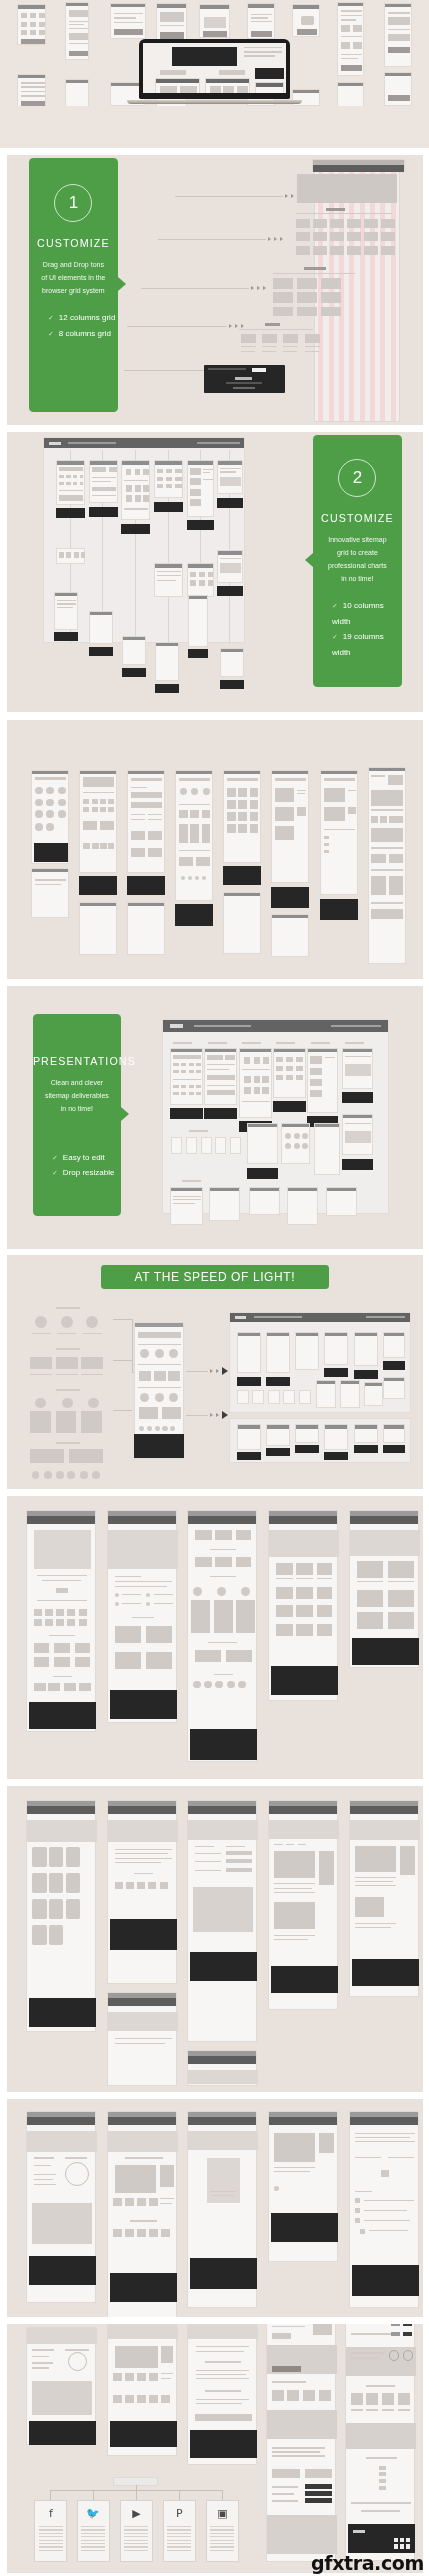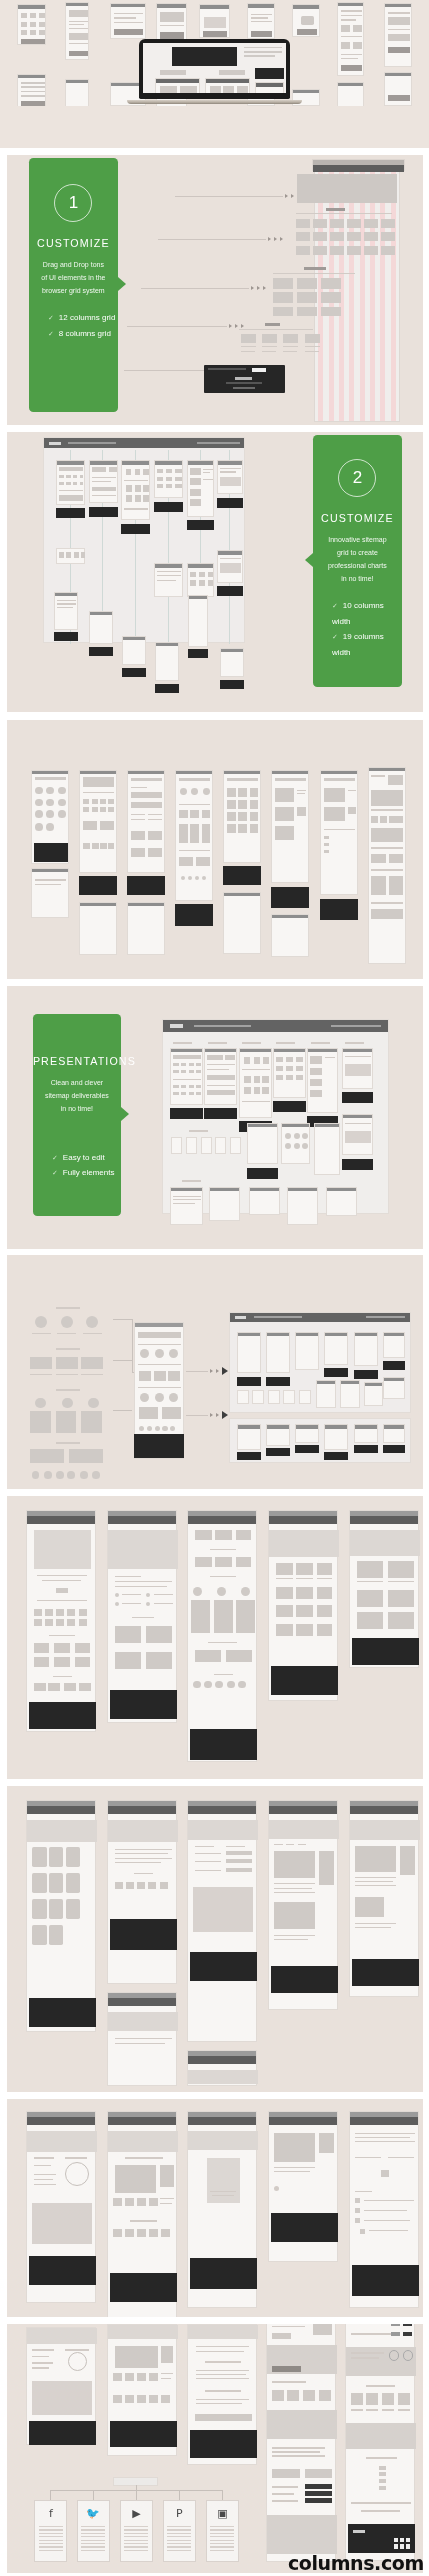--- a/index.html
+++ b/index.html
@@ -775,21 +775,21 @@
   </div>
 </div>
 
 <div class="panel" style="top:986px;height:263px;">
   <div class="green-card" style="left:26px;top:27.5px;width:88px;height:202px;padding-top:41px;">
     <div class="notch"></div>
     <div class="gc-title" style="margin-top:0;">PRESENTATIONS</div>
     <div class="gc-desc">Clean and clever sitemap deliverables in no time!</div>
     <ul class="gc-list" style="margin-top:34px;">
       <li><span class="chk">✓</span><span>Easy to edit</span></li>
-      <li><span class="chk">✓</span><span>Fully elements</span></li>
+      <li><span class="chk">✓</span><span>Drop resizable</span></li>
     </ul>
   </div>
 
   <div class="board" style="left:155px;top:33px;width:227px;height:195px;background:#f0eeec;">
     <div class="board-top" style="height:12px;">
       <div class="blk" style="left:6.9px;top:4.3px;width:13.7px;height:3.4px;background:#dadada;"></div>
       <div class="blk" style="left:31px;top:5.2px;width:57px;height:1.7px;background:#a2a2a2;"></div>
       <div class="blk" style="left:168px;top:5.2px;width:50px;height:1.7px;background:#a2a2a2;"></div>
     </div>
 
@@ -927,20 +927,21 @@
     <div class="card" style="left:124px;top:167px;width:31px;height:38px;">
         <div class="tb"></div>
       </div>
     <div class="card" style="left:163px;top:167px;width:31px;height:29px;">
         <div class="tb"></div>
       </div>
   </div>
 </div>
 
 <div class="panel" style="top:1255px;height:234px;">
+  <div class="ribbon" style="left:94px;top:10.3px;width:228px;height:24px;font-size:12px;">AT THE SPEED OF LIGHT!</div>
 
   <div style="position:absolute;left:21.5px;top:52px;width:82px;">
     <div class="ln" style="left:27.5px;top:0;width:24px;height:1.7px;"></div>
     <div class="blk" style="left:6.9px;top:8.6px;width:12px;height:12px;border-radius:50%;"></div>
     <div class="blk" style="left:33px;top:8.6px;width:12px;height:12px;border-radius:50%;"></div>
     <div class="blk" style="left:58px;top:8.6px;width:12px;height:12px;border-radius:50%;"></div>
     <div class="ln" style="left:3.4px;top:26px;width:19px;height:1.3px;"></div>
     <div class="ln" style="left:29px;top:26px;width:19px;height:1.3px;"></div>
     <div class="ln" style="left:55px;top:26px;width:19px;height:1.3px;"></div>
   </div>
@@ -1580,14 +1581,14 @@
         <i></i>
         <i></i>
         <i></i>
         <i></i>
         <i></i>
         <i></i>
       </div>
   </div>
 </div>
 
-<div class="watermark">columns.com</div>
+<div class="watermark">gfxtra.com</div>
 
 
 </body></html>

